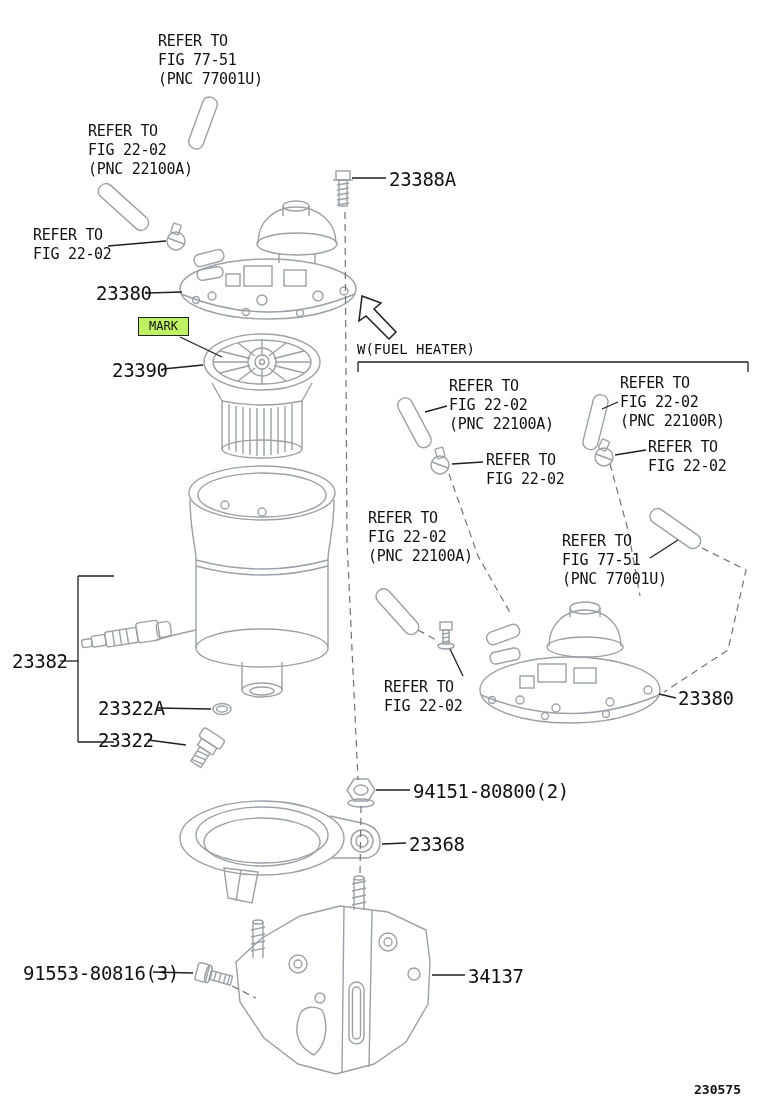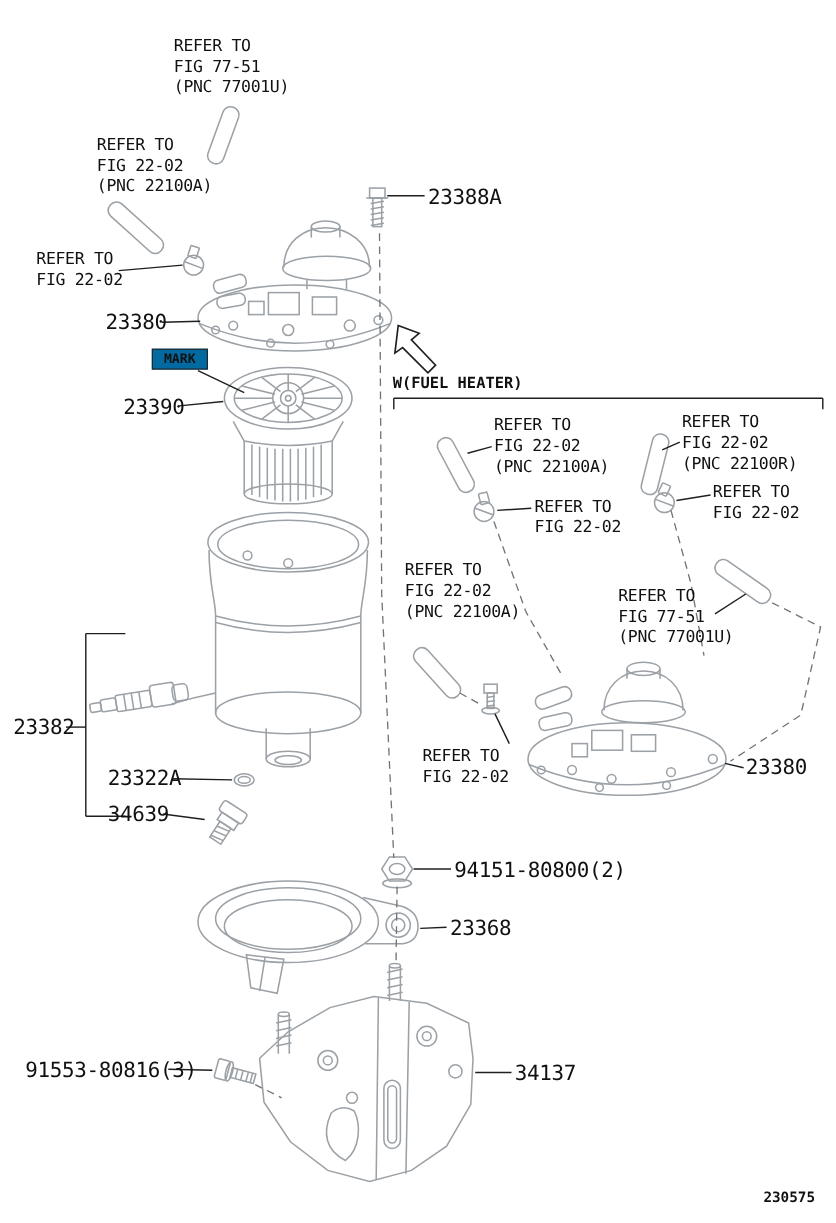--- a/index.html
+++ b/index.html
@@ -2,22 +2,22 @@
 <html><head>
 <meta charset="utf-8">
 <style>
   *{margin:0;padding:0;box-sizing:border-box}
   html,body{background:#fff}
   body{width:760px;height:1112px;position:relative;font-family:"DejaVu Sans Mono","Liberation Mono",monospace;color:#111}
   .canvas{position:absolute;left:0;top:0;width:760px;height:1112px;background:#fff;overflow:hidden}
   .art{position:absolute;left:0;top:0}
   .ref{position:absolute;font-size:15px;line-height:19px;font-weight:400;letter-spacing:-0.3px;white-space:nowrap}
   .part{position:absolute;font-size:19px;line-height:20px;font-weight:400;letter-spacing:-0.3px;white-space:nowrap}
-  .note{position:absolute;font-size:14px;line-height:17px;font-weight:700;white-space:nowrap}
-  .mark-box{position:absolute;left:138px;top:317px;border:1.5px solid #222;background:#0369a1;font-size:12px;line-height:15px;font-weight:700;padding:1px 10px}
+  .note{position:absolute;font-size:14px;line-height:17px;font-weight:400;white-space:nowrap}
+  .mark-box{position:absolute;left:138px;top:317px;border:1.5px solid #222;background:#bef264;font-size:12px;line-height:15px;font-weight:400;padding:1px 10px}
   .docnum{position:absolute;left:694px;top:1082px;font-size:13px;font-weight:700}
 </style>
 </head>
 <body>
 
 <div class="canvas">
 
   <svg class="art" width="760" height="1112" viewBox="0 0 760 1112">
 
     <g stroke="#9ba1a6" fill="none" stroke-width="1.4">
@@ -376,20 +376,20 @@
   </div>
 
   <div class="ref" style="left:384px;top:678px">
     <div>REFER TO</div>
     <div>FIG 22-02</div>
   </div>
 
   <div class="part" style="left:678px;top:688px">23380</div>
   <div class="part" style="left:12px;top:651px">23382</div>
   <div class="part" style="left:98px;top:698px">23322A</div>
-  <div class="part" style="left:98px;top:730px">34639</div>
+  <div class="part" style="left:98px;top:730px">23322</div>
   <div class="part" style="left:413px;top:781px">94151-80800(2)</div>
   <div class="part" style="left:409px;top:834px">23368</div>
   <div class="part" style="left:23px;top:963px">91553-80816(3)</div>
   <div class="part" style="left:468px;top:966px">34137</div>
 
   <div class="docnum">230575</div>
 </div>
 
 </body></html>

